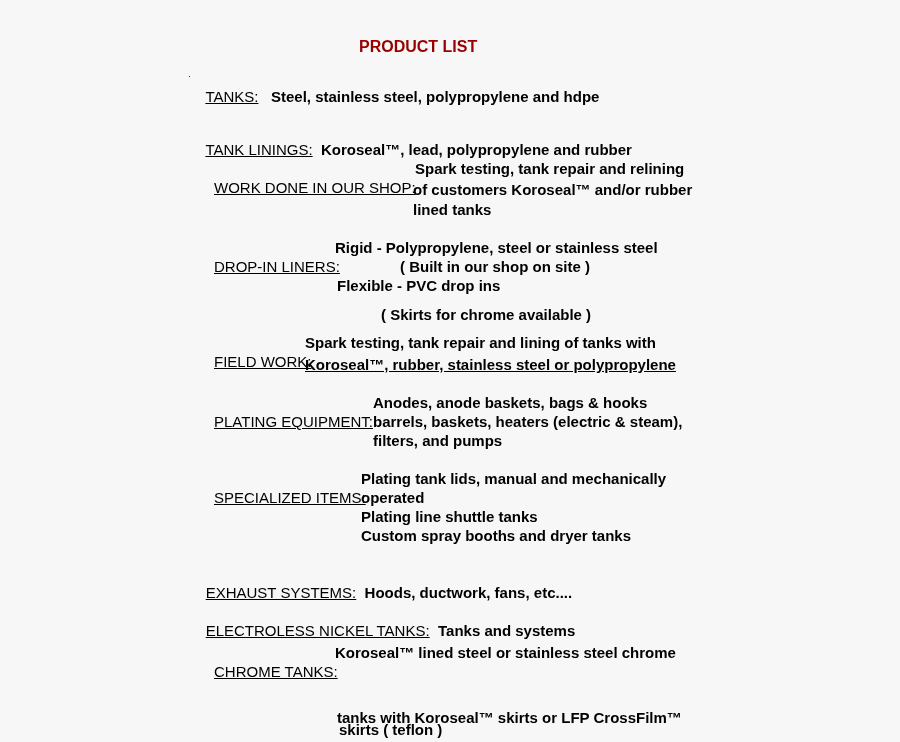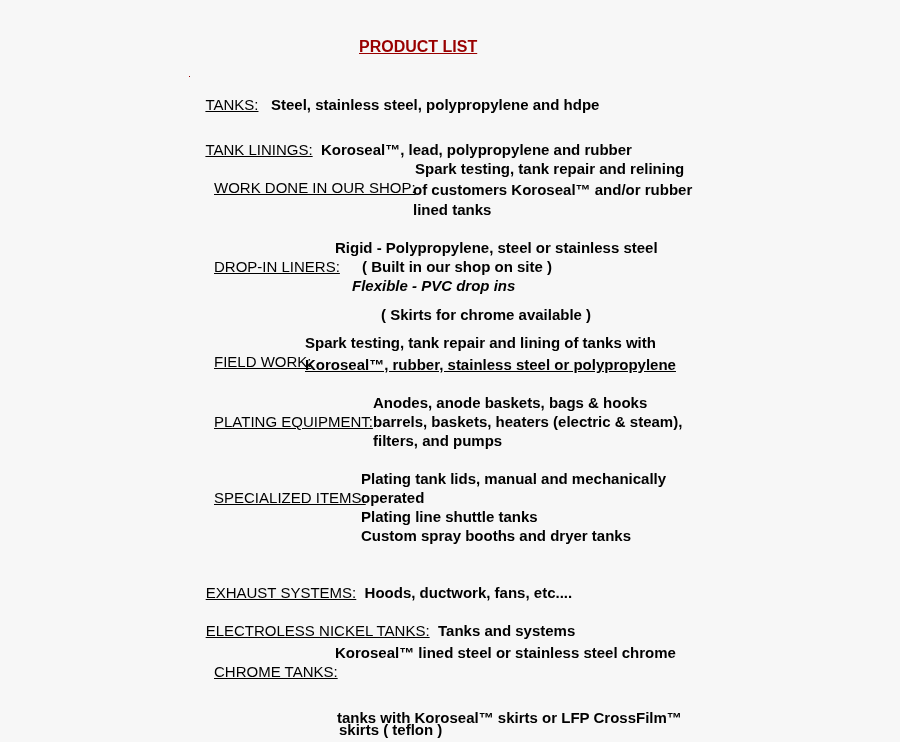--- a/index.html
+++ b/index.html
@@ -15,21 +15,20 @@
       color: #000;
       position: relative;
     }
     .title {
       position: absolute;
       left: 359px;
       top: 38px;
       font-size: 16px;
       font-weight: bold;
       color: #990000;
-      text-decoration: underline;
       white-space: nowrap;
       text-align: right;
     }
     .dot {
       position: absolute;
       left: 189px;
       top: 76px;
       width: 1px;
       height: 1px;
       background: #990000;
@@ -48,21 +47,21 @@
       font-weight: bold;
     }
   </style>
 </head>
 <body>
 
 <div>
   <div class="title">PRODUCT LIST</div>
   <div class="dot"></div>
 
-  <div class="line" style="left:189px; top:76px;">
+  <div class="line" style="left:189px; top:68px;">
     <span class="label">TANKS:</span><span>&nbsp;&nbsp;&nbsp;</span><span class="text">Steel, stainless steel, polypropylene and hdpe</span>
   </div>
 
   <div class="line" style="left:189px; top:121px;">
     <span class="label">TANK LININGS:</span><span>&nbsp;&nbsp;</span><span class="text">Koroseal™, lead, polypropylene and rubber</span>
   </div>
 
   <div>
     <div class="line" style="left:189px; top:159px;">
       <span class="label">WORK DONE IN OUR SHOP:</span>
@@ -70,22 +69,22 @@
     <div class="line text" style="left:415px; top:159px;">Spark testing, tank repair and relining</div>
     <div class="line text" style="left:413px; top:180px;">of customers Koroseal™ and/or rubber</div>
     <div class="line text" style="left:413px; top:200px;">lined tanks</div>
   </div>
 
   <div>
     <div class="line" style="left:189px; top:238px;">
       <span class="label">DROP-IN LINERS:</span>
     </div>
     <div class="line text" style="left:335px; top:238px;">Rigid - Polypropylene, steel or stainless steel</div>
-    <div class="line text" style="left:362px; top:257px;">( Built in our shop on site )</div>
-    <div class="line text" style="left:352px; top:276px;font-style:italic;">Flexible - PVC drop ins</div>
+    <div class="line text" style="left:400px; top:257px;">( Built in our shop on site )</div>
+    <div class="line text" style="left:337px; top:276px;">Flexible - PVC drop ins</div>
     <div class="line text" style="left:381px; top:305px;">( Skirts for chrome available )</div>
   </div>
 
   <div>
     <div class="line" style="left:189px; top:333px;">
       <span class="label">FIELD WORK:</span>
     </div>
     <div class="line text" style="left:305px; top:333px;">Spark testing, tank repair and lining of tanks with</div>
     <div class="line text" style="left:305px; top:355px;text-decoration:underline;">Koroseal™, rubber, stainless steel or polypropylene</div>
   </div>

